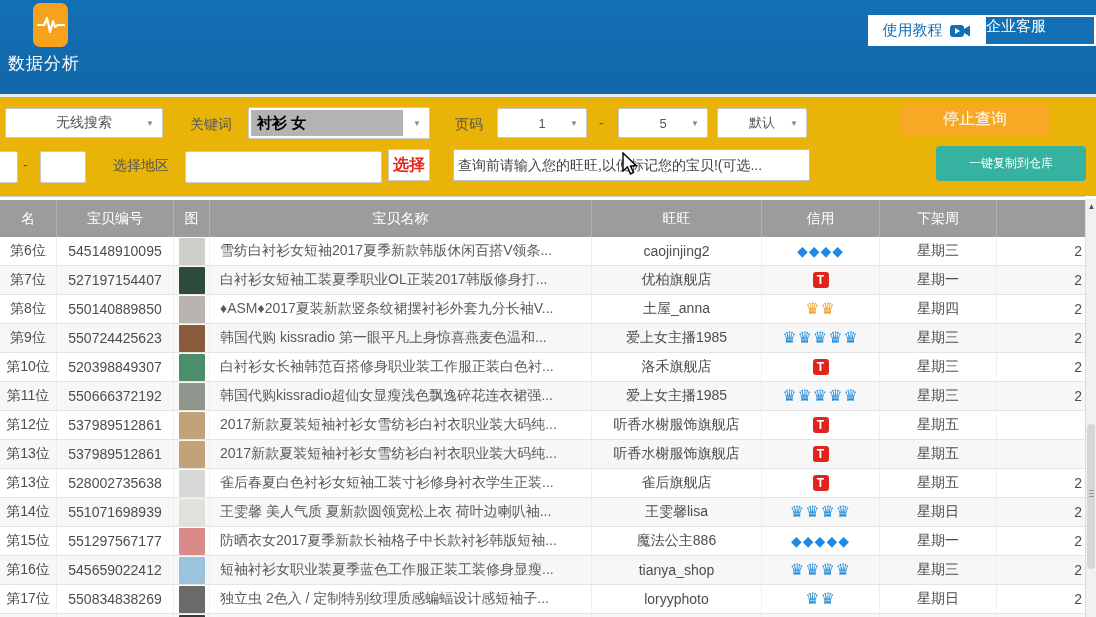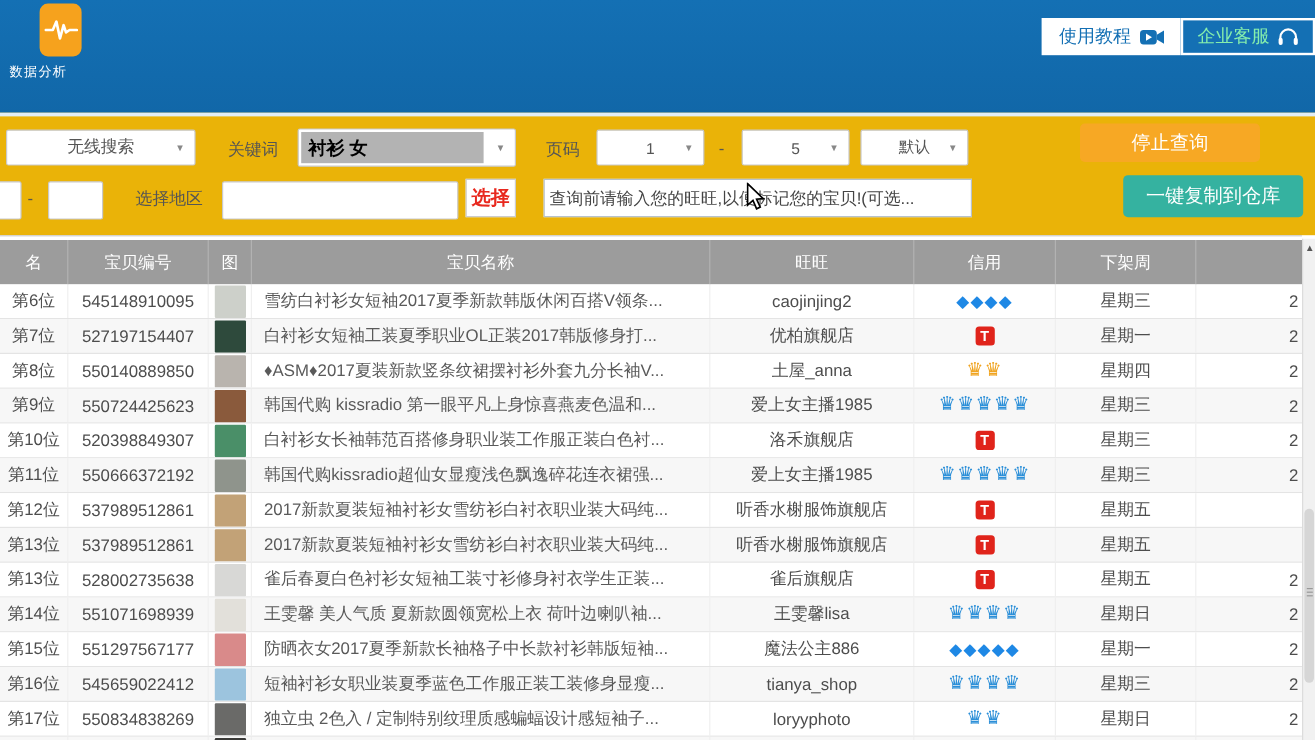--- a/index.html
+++ b/index.html
@@ -6,40 +6,40 @@
   html,body { width:1096px; height:617px; overflow:hidden; }
   body {
     font-family:"Liberation Sans","DejaVu Sans",sans-serif;
     background:#fff; position:relative; font-size:13px; color:#444;
   }
   
   .app-header { position:absolute; left:0; top:0; width:1096px; height:94px;
     background:linear-gradient(180deg,#1470b4 0%,#1167a8 100%); }
   .logo-box { position:absolute; left:33px; top:3px; width:35px; height:44px;
     background:#f6a21d; border-radius:7px; display:flex; align-items:center; justify-content:center; }
-  .app-title { position:absolute; left:8px; top:52px; color:#fff; font-size:11px; letter-spacing:1px; }
+  .app-title { position:absolute; left:8px; top:52px; color:#fff; font-size:17px; letter-spacing:1px; }
   .hdr-buttons { position:absolute; right:0; top:15px; display:flex; }
   .btn-tutorial { width:116px; height:31px; background:#fff; color:#1470b4;
     display:flex; align-items:center; justify-content:center; gap:7px; font-size:15px; cursor:pointer; }
-  .btn-service { width:112px; height:31px; background:#1470b4; border:2px solid #fff; color:#86efac;
-    display:flex; align-items:center; justify-content:center; gap:7px; font-size:15px; cursor:pointer; }
+  .btn-service { width:112px; height:31px; background:#1470b4; border:2px solid #fff; color:#ffffff;
+    display:flex; justify-content:center; gap:7px; font-size:15px; cursor:pointer;flex-direction:column; }
   
   .toolbar { position:absolute; left:0; top:94px; width:1096px; height:102px; background:#eab308;
     border-top:3px solid #e2edf6; }
   .ctrl { position:absolute; background:#fff; border:1px solid #c9c9c9; border-radius:2px; }
   .dropdown { display:flex; align-items:center; justify-content:center; color:#555; cursor:pointer; }
   .caret { font-size:8px; color:#888; position:absolute; right:8px; top:50%; transform:translateY(-50%); }
   .lbl { position:absolute; color:#555; font-size:14px; }
   .kw-box { padding:14px; }
   .kw-hl { position:absolute; left:2px; top:2px; bottom:2px; right:26px; background:#b3b3b3;
     display:flex; align-items:center; padding-left:6px; color:#000; font-weight:bold; font-size:15px; }
   .btn-stop { position:absolute; left:900px; top:103px; width:150px; height:32px; background:#f7a824;
     border-radius:4px; color:#fff; font-size:16px; display:flex; align-items:center; justify-content:center; cursor:pointer; }
   .btn-copy { position:absolute; left:936px; top:146px; width:150px; height:35px; background:#35b2a0;
-    border-radius:4px; color:#fff; font-size:16px; display:flex; align-items:center; justify-content:center; cursor:pointer; }
+    border-radius:4px; color:#fff; font-size:12px; display:flex; align-items:center; justify-content:center; cursor:pointer; }
   .btn-select { position:absolute; left:388px; top:149px; width:42px; height:32px; background:#fff;
     border:1px solid #ccc; color:#e8281e; font-size:16px; font-weight:bold;
     display:flex; align-items:center; justify-content:center; cursor:pointer; }
   input.txt { outline:none; font-family:inherit; color:#555; }
   .ww-input { position:absolute; left:453px; top:149px; width:357px; height:32px; background:#fff;
     border:1px solid #b7c2cc; font-size:14px; padding:0 4px; color:#333; }
   .ww-input::placeholder { color:#444; opacity:1; }
   
   .grid { position:absolute; left:0; top:196px; width:1085px; bottom:0; border-top:1px solid #ccc; overflow:hidden; }
   .thead { display:flex; height:37px; background:#9c9c9c; color:#fff; font-size:14px; margin-top:3px; }

